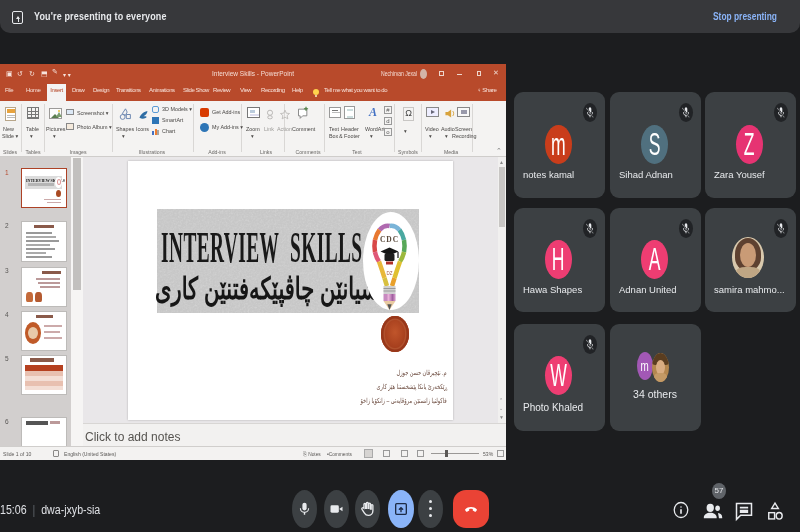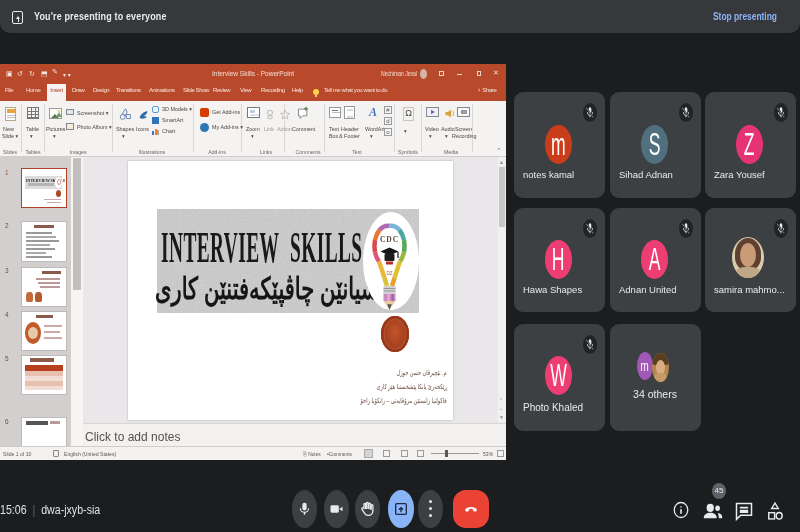--- a/index.html
+++ b/index.html
@@ -499,21 +499,21 @@
   <div class="ctl" style="left:418px;">
       <div class="abs" style="left:11px;top:10px;width:3px;height:3px;background:#e8eaed;border-radius:50%;"></div>
       <div class="abs" style="left:11px;top:17px;width:3px;height:3px;background:#e8eaed;border-radius:50%;"></div>
       <div class="abs" style="left:11px;top:24px;width:3px;height:3px;background:#e8eaed;border-radius:50%;"></div>
     </div>
   <div class="ctl" style="left:453px;width:36px;background:#ea4335;border-radius:13px;">
       <svg viewBox="0 0 24 24" style="position:absolute;left:8px;top:11px;width:20px;height:16px;" fill="#fff">
         <path d="M12 9c-3.5 0-6.5 1.2-8.5 3.2-.4.4-.5 1-.2 1.5l1.3 2c.3.5 1 .7 1.5.4l2.6-1.4c.4-.2.6-.6.6-1v-1.6c1.7-.5 3.7-.5 5.4 0v1.6c0 .4.2.8.6 1l2.6 1.4c.5.3 1.2.1 1.5-.4l1.3-2c.3-.5.2-1.1-.2-1.5C18.5 10.2 15.5 9 12 9z"></path>
       </svg>
     </div>
-  <div id="badge32" class="abs">45</div>
+  <div id="badge32" class="abs">57</div>
   <svg class="bicon" style="left:672px;top:499px;width:18px;height:22px;" viewBox="0 0 24 24" fill="none" stroke="#e8eaed" stroke-width="1.7">
       <ellipse cx="12" cy="12" rx="9" ry="10"></ellipse>
       <path d="M12 11v6M12 7.2v1.6" stroke-width="2.2"></path>
     </svg>
   <svg class="bicon" style="left:702px;top:500px;width:22px;height:22px;" viewBox="0 0 24 24" fill="#e8eaed">
       <ellipse cx="9" cy="8.5" rx="4" ry="4.5"></ellipse>
       <path d="M2 19c0-3 3.2-5 7-5s7 2 7 5v1H2z"></path>
       <ellipse cx="17" cy="9" rx="2.5" ry="3"></ellipse>
       <path d="M17.5 14.2c2.7.4 4.5 2 4.5 4.3v1.5h-3.5z"></path>
     </svg>

